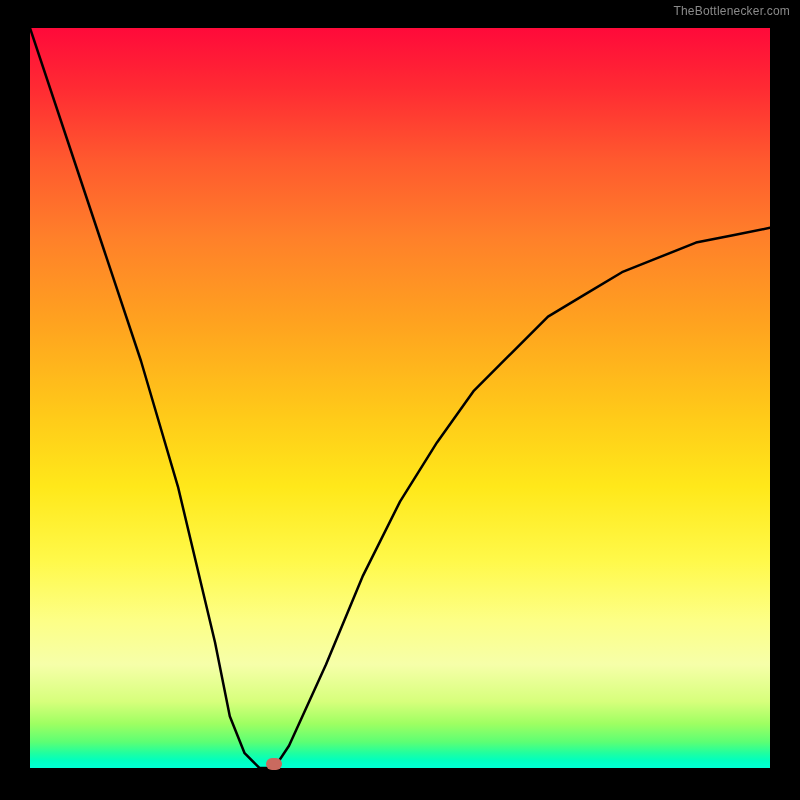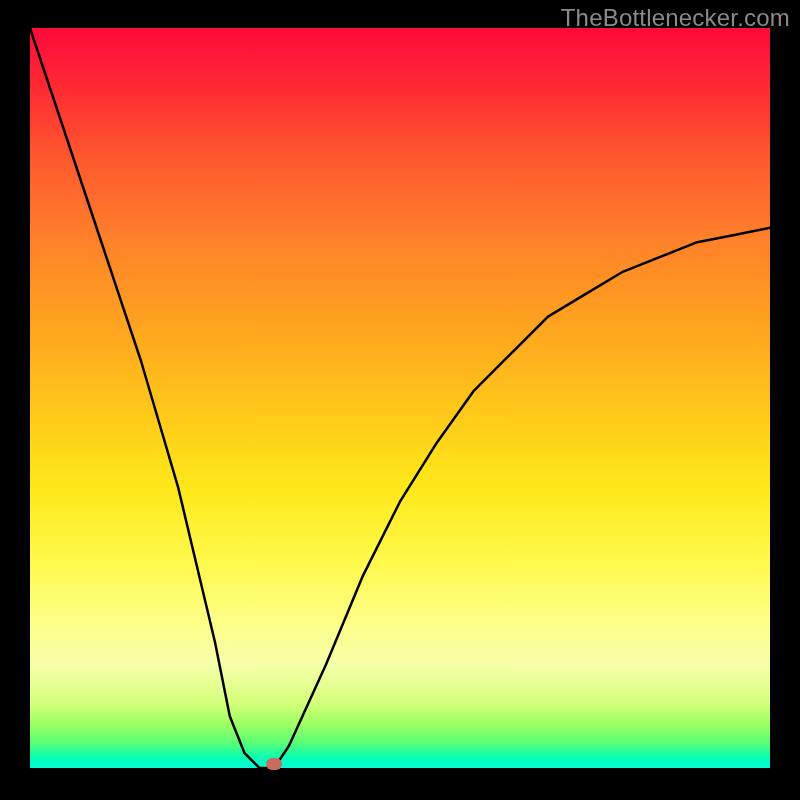--- a/index.html
+++ b/index.html
@@ -55,21 +55,21 @@
     height: 12px;
     border-radius: 6px;
     background: #c96a5f;
     transform: translate(-50%, -50%);
   }
   .watermark {
     position: absolute;
     top: 4px;
     right: 10px;
     color: #8a8a8a;
-    font-size: 24px;
+    font-size: 12px;
     font-weight: 500;
     letter-spacing: 0.2px;
     user-select: none;
   }
 </style>
 </head>
 <body>
 
 <div class="outer">
   <div class="watermark">TheBottlenecker.com</div>

